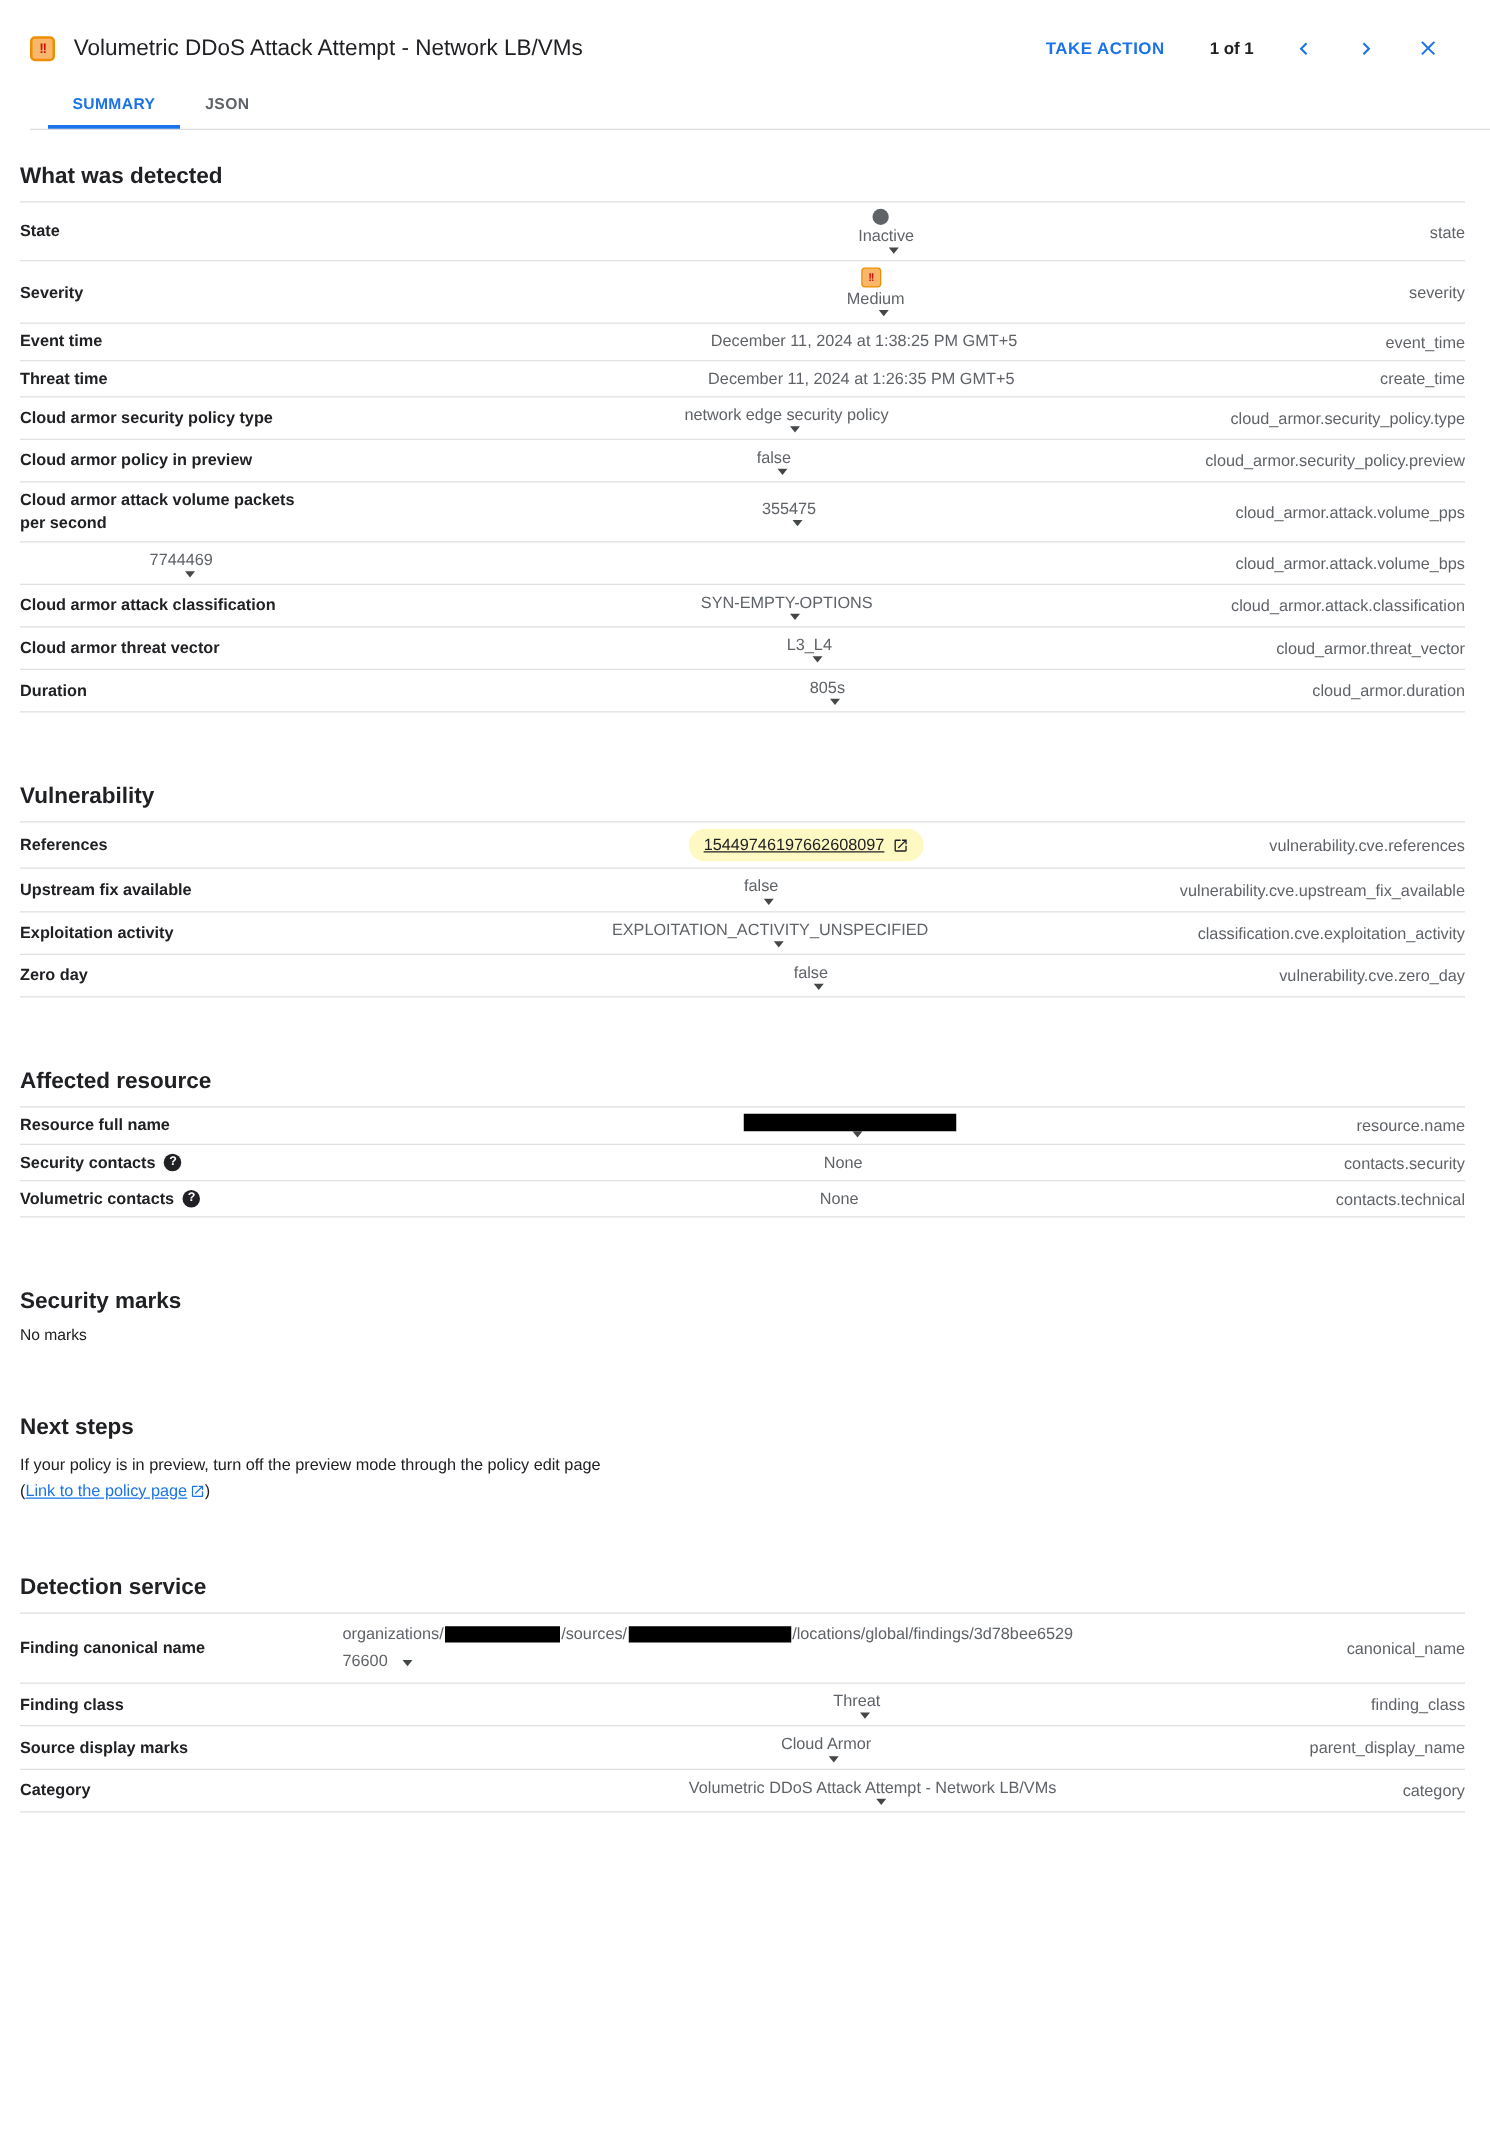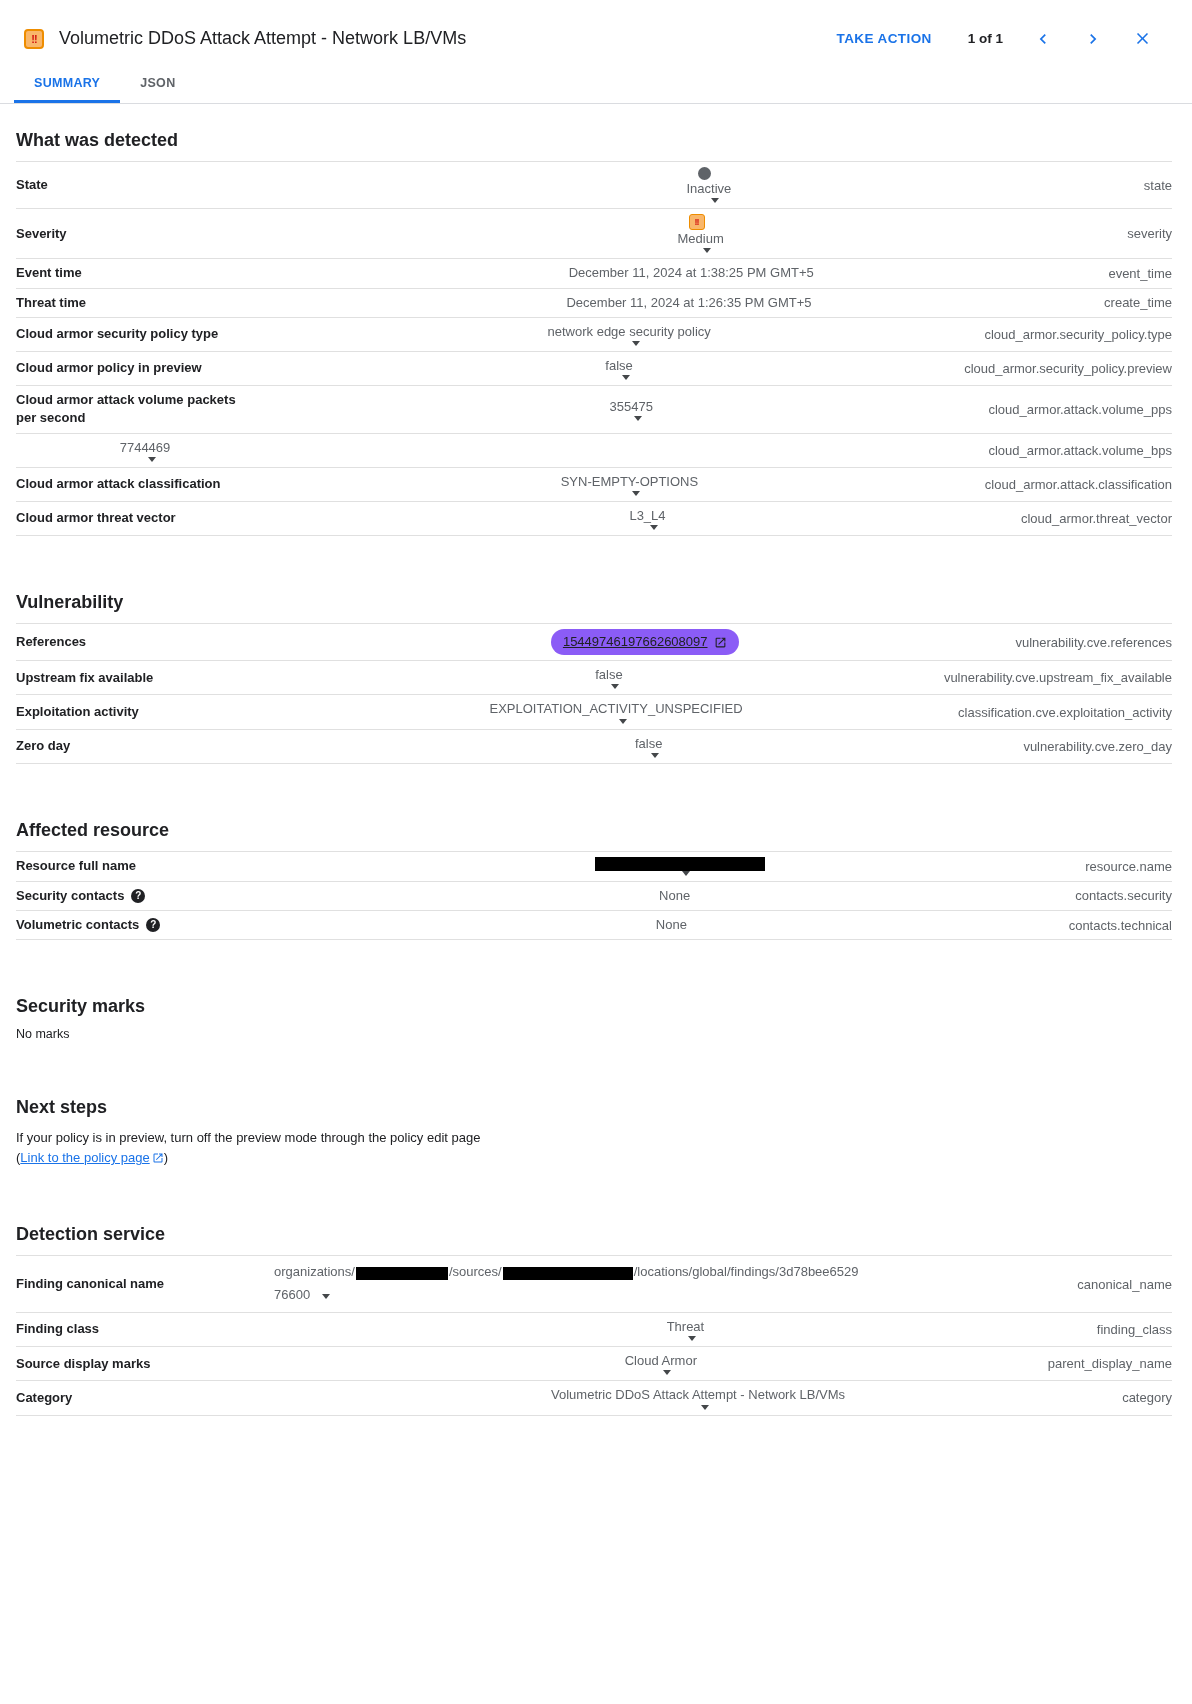--- a/index.html
+++ b/index.html
@@ -19,21 +19,21 @@
   .sev-badge.lg { width:20px; height:20px; font-size:11px; letter-spacing:-1px; }
   .sev-badge.sm { width:16px; height:16px; font-size:9px; letter-spacing:-1px; margin-right:8px; border-width:1.5px; border-radius:3px; }
   .title { margin-left:15px; font-size:18px; font-weight:400; color:#202124; white-space:nowrap; }
   .header-right { margin-left:auto; display:flex; align-items:center; gap:30px; }
   .take-action { color:#1a73e8; font-weight:bold; font-size:13.5px; letter-spacing:.4px; cursor:pointer; background:none; border:none; font-family:inherit; }
   .page-count { font-weight:bold; font-size:13.5px; color:#202124; }
   .icon-btn { background:none; border:none; padding:0; cursor:pointer; display:flex; align-items:center; }
   .icon-btn svg { display:block; fill:#1a73e8; }
 
   
-  .tabs { display:flex; border-bottom:1px solid #dadce0; padding:0 14px; }
+  .tabs { display:flex; border-bottom:1px solid #dadce0; padding:0 14px;margin-left:24px; }
   .tab { padding:11px 20px 13px; font-size:12.5px; font-weight:bold; letter-spacing:.3px; color:#5f6368; cursor:pointer; background:none; border:none; font-family:inherit; }
   .tab.active { color:#1a73e8; box-shadow:inset 0 -3px 0 #1a73e8; }
 
   
   .content { padding:0 20px 0 16px; }
   .section-heading { font-size:18px; font-weight:600; color:#202124; margin:56px 0 10px 0; }
   .section-heading.first { margin-top:26px; }
 
   .table { border-top:1px solid #e0e0e0; }
   .frow {
@@ -47,21 +47,21 @@
 
   .caret {
     width:0; height:0; display:inline-block; flex:none;
     border-left:4px solid transparent; border-right:4px solid transparent;
     border-top:5px solid #44474a; margin-left:13px; cursor:pointer;
   }
   .state-dot { width:13px; height:13px; border-radius:50%; background:#5f6368; margin-right:8px; flex:none; }
 
   .chip {
     display:inline-flex; align-items:center; gap:6px;
-    background:#8b5cf6; border-radius:13px; padding:4px 12px;
+    background:#fef9c3; border-radius:13px; padding:4px 12px;
     color:#202124; cursor:pointer; text-decoration:none;
   }
   .chip .chip-text { text-decoration:underline; font-size:13px; color:#202124; }
   .chip svg { fill:#202124; display:block; }
 
   .redact { display:inline-block; background:#000; height:14px; vertical-align:middle; flex:none; }
   .redact.resource { width:170px; }
   .redact.org { width:92px; height:13px; margin:0 1px; }
   .redact.src { width:130px; height:13px; margin:0 1px; }
 
@@ -200,20 +200,28 @@
 
     <div class="frow">
       <div class="flabel">Cloud armor threat vector</div>
       <div class="fvalue">
         <span>L3_L4</span>
         <span class="caret"></span>
       </div>
       <div class="fkey">cloud_armor.threat_vector</div>
     </div>
 
+    <div class="frow">
+      <div class="flabel">Duration</div>
+      <div class="fvalue">
+        <span>805s</span>
+        <span class="caret"></span>
+      </div>
+      <div class="fkey">cloud_armor.duration</div>
+    </div>
   </div>
 
   <h2 class="section-heading">Vulnerability</h2>
   <div class="table">
 
     <div class="frow">
       <div class="flabel">References</div>
       <div class="fvalue">
         <a class="chip">
           <span class="chip-text">15449746197662608097</span>

